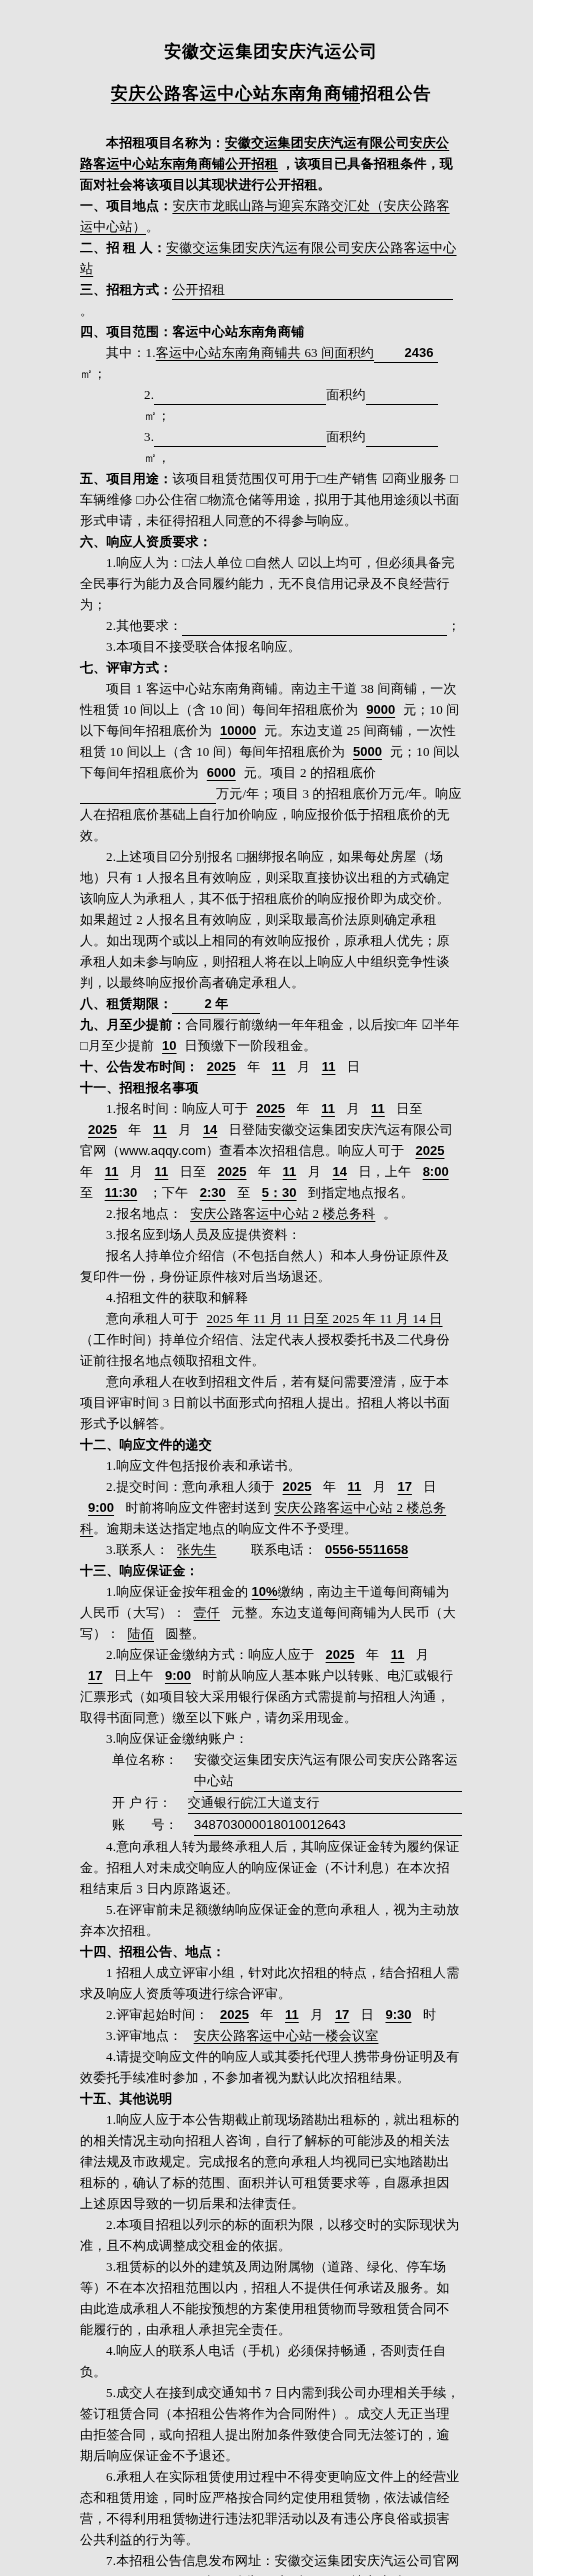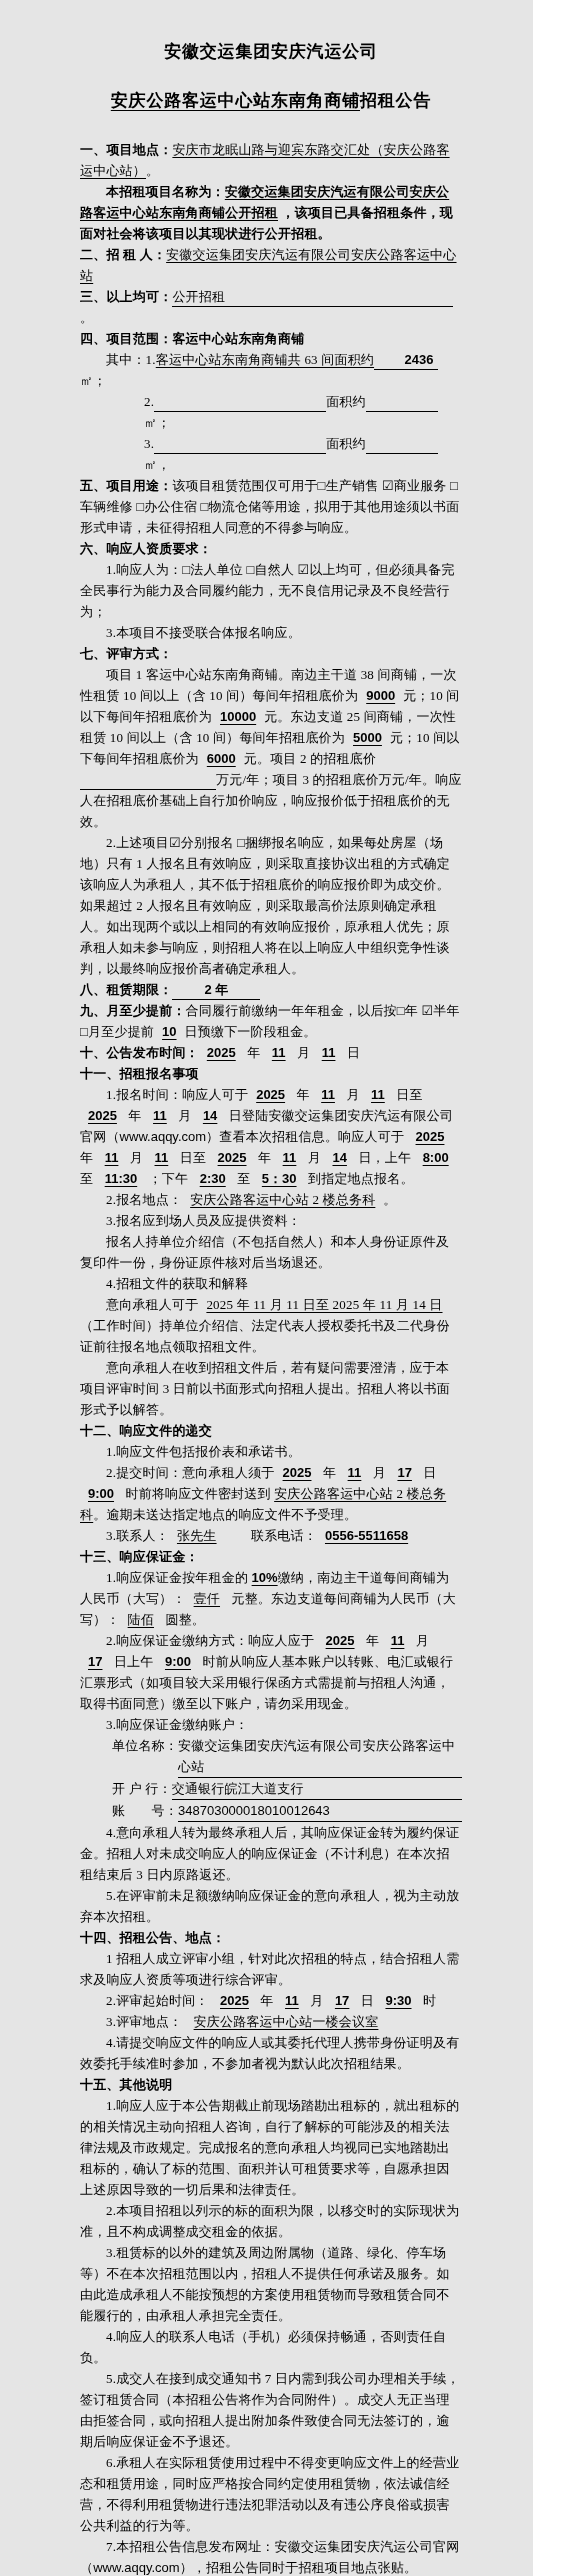--- a/index.html
+++ b/index.html
@@ -6,29 +6,29 @@
   .page{
     width:533px;height:2576px;background:#e5e5e5;color:#000;
     box-sizing:border-box;padding:37px 71px 0 80px;overflow:hidden;
     font-family:"Liberation Serif","DejaVu Serif",serif;
     font-size:13px;line-height:21px;letter-spacing:0.2px;
   }
   .title1,.title2{
     text-align:center;font-weight:bold;font-size:17px;line-height:29px;
     letter-spacing:0.8px;font-family:"Liberation Sans","DejaVu Sans",sans-serif;
   }
-  .title2{margin-top:20px;}
+  .title2{margin-top:13px;}
   .title2 .tu{text-decoration:underline;text-underline-offset:4px;}
   .docbody{margin-top:24px;}
   .para{margin:0;}
   .para.ind{text-indent:2em;}
   .para.ind2{margin-left:64px;}
   .para.ind3{margin-left:32px;}
   .para.bold{font-weight:bold;}
-  .para.flexline{display:flex;align-items:baseline;}
+  .para.flexline{display:flex;align-items:baseline;gap:16px;}
   .para.flexline .run:first-child{white-space:nowrap;}
   .run{}
   .run.b{font-weight:bold;}
   .run.u{text-decoration:underline;text-underline-offset:3.2px;}
   .run.num{font-family:"Liberation Sans","DejaVu Sans",sans-serif;letter-spacing:0;}
   .run.blank{
     display:inline-block;border-bottom:0.8px solid #000;text-decoration:none;
     line-height:19px;vertical-align:baseline;
   }
   .run.ctr{text-align:center;}
@@ -44,31 +44,32 @@
 </head>
 <body>
 
 <div class="page">
   <div class="title1">安徽交运集团安庆汽运公司</div>
   <div class="title2">
     <span class="tu">安庆公路客运中心站东南角商铺</span><span>招租公告</span>
   </div>
 
   <div class="docbody" id="doc-body">
+      <div class="para ind bold"><span class="run">本招租项目名称为：</span><span class="run u">安徽交运集团安庆汽运有限公司安庆公路客运中心站东南角商铺公开招租</span><span class="run"> ，该项目已具备招租条件，现面对社会将该项目以其现状进行公开招租。</span></div>
       <div class="para "><span class="run b">一、项目地点：</span><span class="run u">安庆市龙眠山路与迎宾东路交汇处（安庆公路客运中心站）</span><span class="run">。</span></div>
-      <div class="para ind bold"><span class="run">本招租项目名称为：</span><span class="run u">安徽交运集团安庆汽运有限公司安庆公路客运中心站东南角商铺公开招租</span><span class="run"> ，该项目已具备招租条件，现面对社会将该项目以其现状进行公开招租。</span></div>
       <div class="para "><span class="run b">二、招 租 人：</span><span class="run u">安徽交运集团安庆汽运有限公司安庆公路客运中心站</span></div>
-      <div class="para "><span class="run b">三、以上均可：</span><span class="run blank" style="min-width: 281px;">公开招租</span><span class="run">。</span></div>
+      <div class="para "><span class="run b">三、招租方式：</span><span class="run blank" style="min-width: 281px;">公开招租</span><span class="run">。</span></div>
       <div class="para "><span class="run b">四、项目范围：</span><span class="run b">客运中心站东南角商铺</span></div>
       <div class="para ind"><span class="run">其中：1.</span><span class="run u">客运中心站东南角商铺共 63 间面积约</span><span class="run b num blank ctr" style="min-width: 64px; text-align: center;">2436</span><span class="run">㎡；</span></div>
       <div class="para ind2"><span class="run">2.</span><span class="run blank" style="min-width: 172px;">&nbsp;</span><span class="run">面积约</span><span class="run blank" style="min-width: 72px;">&nbsp;</span><span class="run">㎡；</span></div>
       <div class="para ind2"><span class="run">3.</span><span class="run blank" style="min-width: 172px;">&nbsp;</span><span class="run">面积约</span><span class="run blank" style="min-width: 72px;">&nbsp;</span><span class="run">㎡，</span></div>
       <div class="para "><span class="run b">五、项目用途：</span><span class="run">该项目租赁范围仅可用于□生产销售 ☑商业服务 □车辆维修 □办公住宿 □物流仓储等用途，拟用于其他用途须以书面形式申请，未征得招租人同意的不得参与响应。</span></div>
       <div class="para "><span class="run b">六、响应人资质要求：</span></div>
       <div class="para ind"><span class="run">1.响应人为：□法人单位 □自然人 ☑以上均可，但必须具备完全民事行为能力及合同履约能力，无不良信用记录及不良经营行为；</span></div>
+      <div class="para ind"><span class="run">2.其他要求：</span><span class="run blank" style="min-width: 265px;">&nbsp;</span><span class="run">；</span></div>
       <div class="para ind"><span class="run">3.本项目不接受联合体报名响应。</span></div>
       <div class="para "><span class="run b">七、评审方式：</span></div>
       <div class="para ind"><span class="run">项目 1 客运中心站东南角商铺。南边主干道 38 间商铺，一次性租赁 10 间以上（含 10 间）每间年招租底价为</span><span class="run u b num pad">9000</span><span class="run">元；10 间以下每间年招租底价为</span><span class="run u b num pad">10000</span><span class="run">元。东边支道 25 间商铺，一次性租赁 10 间以上（含 10 间）每间年招租底价为</span><span class="run u b num pad">5000</span><span class="run">元；10 间以下每间年招租底价为</span><span class="run u b num pad">6000</span><span class="run">元。项目 2 的招租底价</span><span class="run blank" style="min-width: 136px;">&nbsp;</span><span class="run">万元/年；项目 3 的招租底价万元/年。响应人在招租底价基础上自行加价响应，响应报价低于招租底价的无效。</span></div>
       <div class="para ind"><span class="run">2.上述项目☑分别报名 □捆绑报名响应，如果每处房屋（场地）只有 1 人报名且有效响应，则采取直接协议出租的方式确定该响应人为承租人，其不低于招租底价的响应报价即为成交价。如果超过 2 人报名且有效响应，则采取最高价法原则确定承租人。如出现两个或以上相同的有效响应报价，原承租人优先；原承租人如未参与响应，则招租人将在以上响应人中组织竞争性谈判，以最终响应报价高者确定承租人。</span></div>
       <div class="para "><span class="run b">八、租赁期限：</span><span class="run b num blank ctr" style="min-width: 88px;">2 年</span></div>
       <div class="para "><span class="run b">九、月至少提前：</span><span class="run">合同履行前缴纳一年年租金，以后按□年 ☑半年 □月至少提前</span><span class="run u b num pad">10</span><span class="run">日预缴下一阶段租金。</span></div>
       <div class="para "><span class="run b">十、公告发布时间：</span><span class="run u b num pad">2025</span><span class="run"> 年 </span><span class="run u b num pad">11</span><span class="run"> 月 </span><span class="run u b num pad">11</span><span class="run"> 日</span></div>
       <div class="para "><span class="run b">十一、招租报名事项</span></div>
       <div class="para ind"><span class="run">1.报名时间：响应人可于</span><span class="run u b num pad">2025</span><span class="run"> 年 </span><span class="run u b num pad">11</span><span class="run"> 月 </span><span class="run u b num pad">11</span><span class="run"> 日至 </span><span class="run u b num pad">2025</span><span class="run"> 年 </span><span class="run u b num pad">11</span><span class="run"> 月 </span><span class="run u b num pad">14</span><span class="run"> 日登陆安徽交运集团安庆汽运有限公司官网（</span><span class="run num">www.aqqy.com</span><span class="run">）查看本次招租信息。响应人可于 </span><span class="run u b num pad">2025</span><span class="run"> 年 </span><span class="run u b num pad">11</span><span class="run"> 月 </span><span class="run u b num pad">11</span><span class="run"> 日至 </span><span class="run u b num pad">2025</span><span class="run"> 年 </span><span class="run u b num pad">11</span><span class="run"> 月 </span><span class="run u b num pad">14</span><span class="run"> 日，上午 </span><span class="run u b num pad">8:00</span><span class="run"> 至 </span><span class="run u b num pad">11:30</span><span class="run"> ；下午 </span><span class="run u b num pad">2:30</span><span class="run"> 至 </span><span class="run u b num pad">5：30</span><span class="run"> 到指定地点报名。</span></div>
       <div class="para ind"><span class="run">2.报名地点：</span><span class="run u pad">安庆公路客运中心站 2 楼总务科</span><span class="run">。</span></div>

